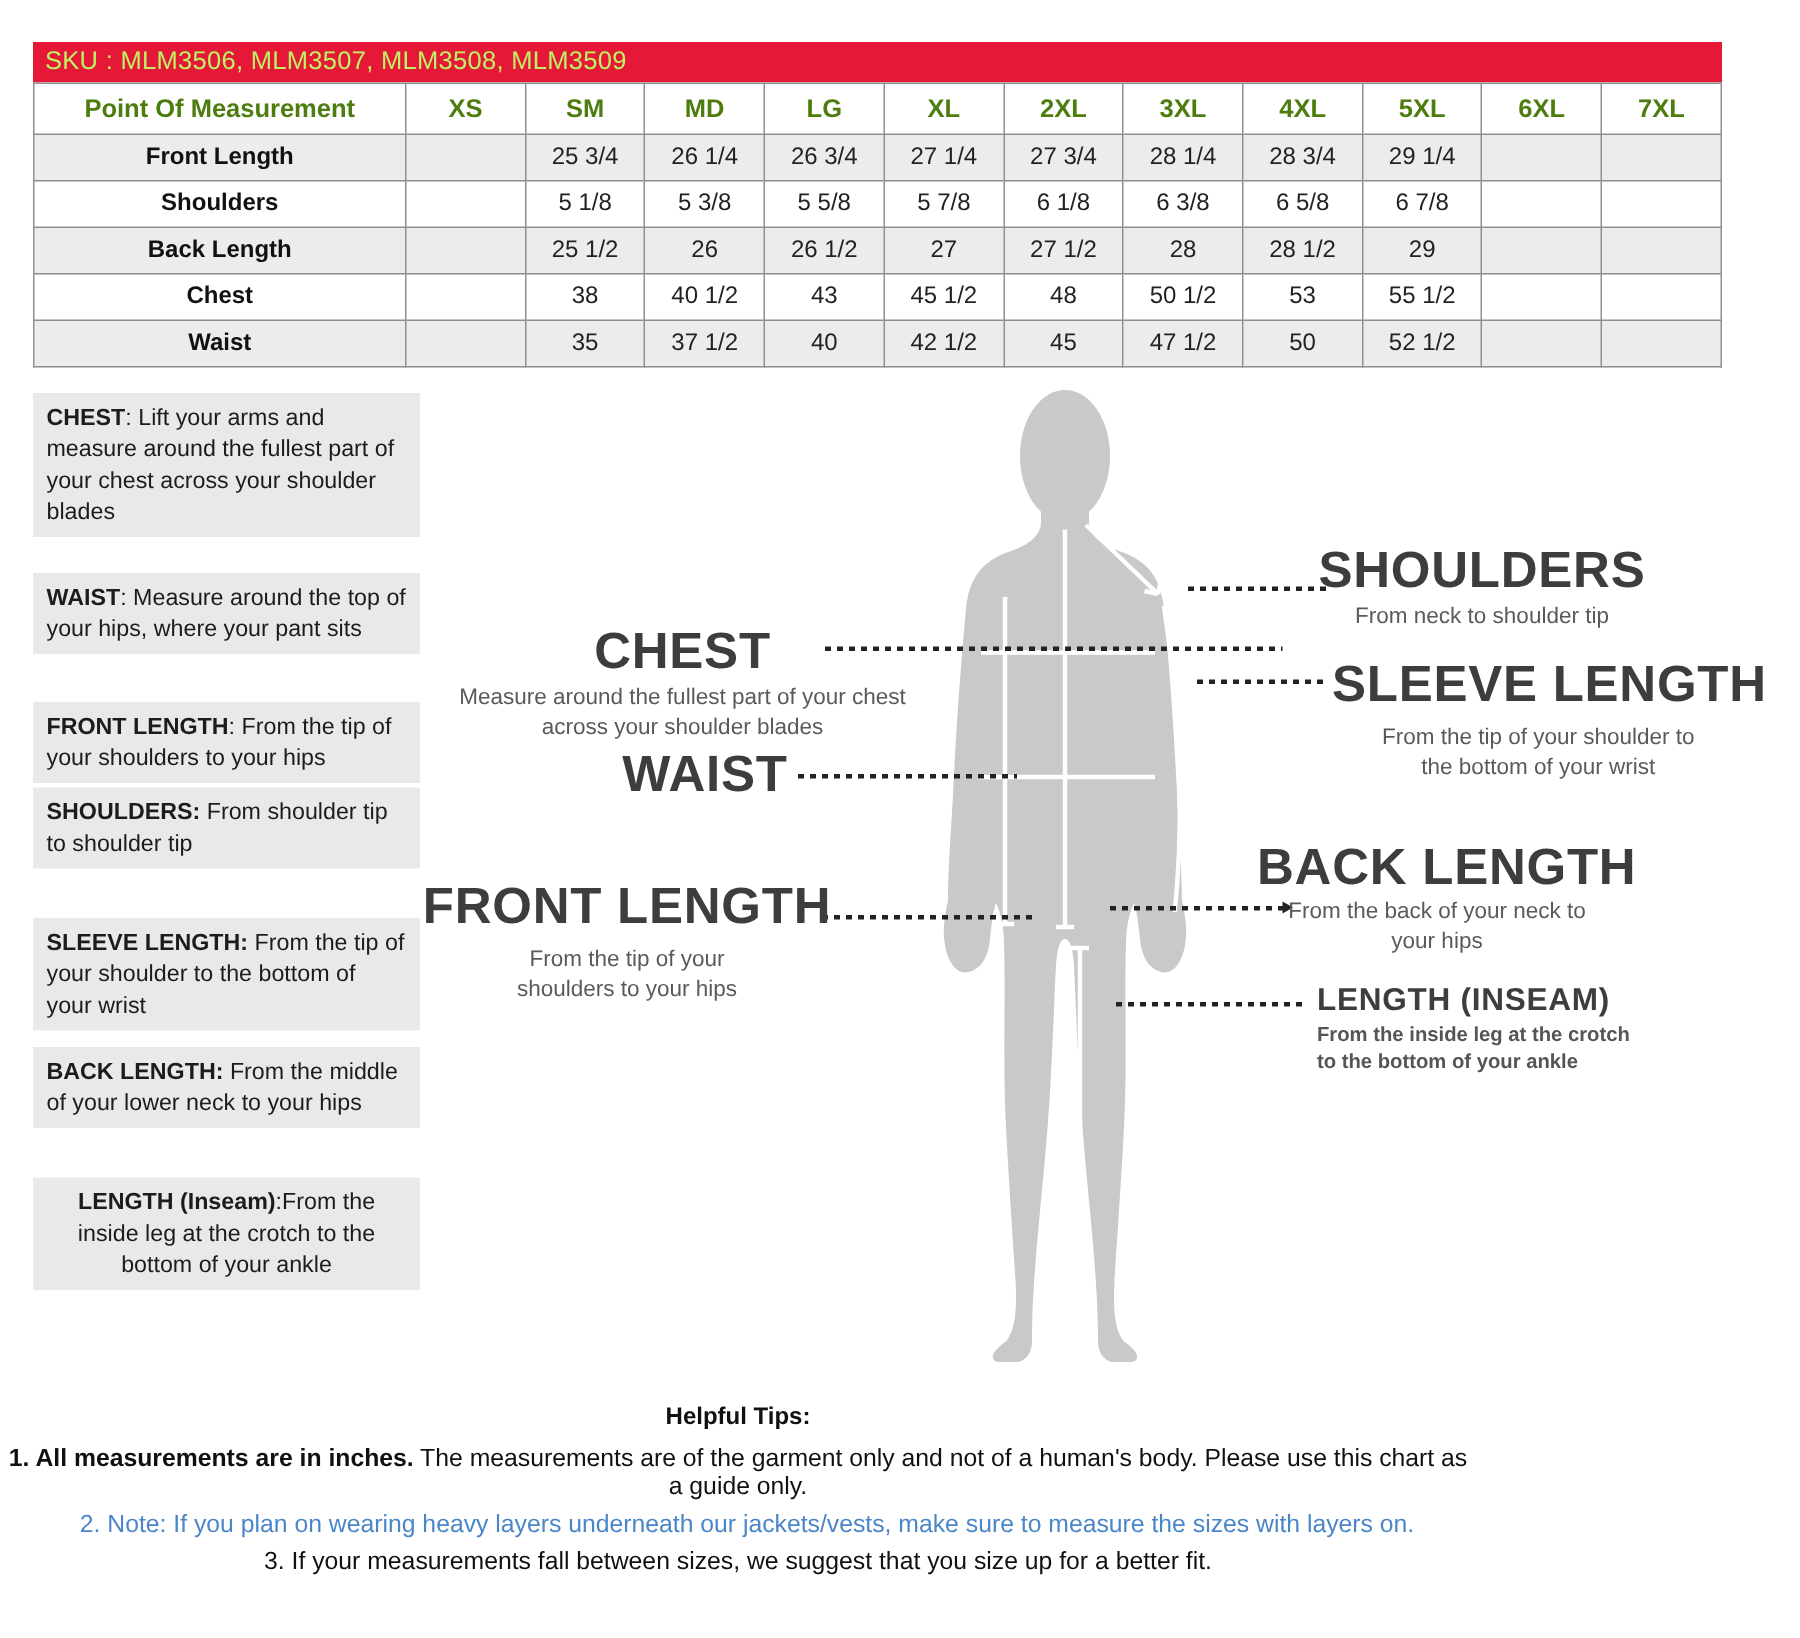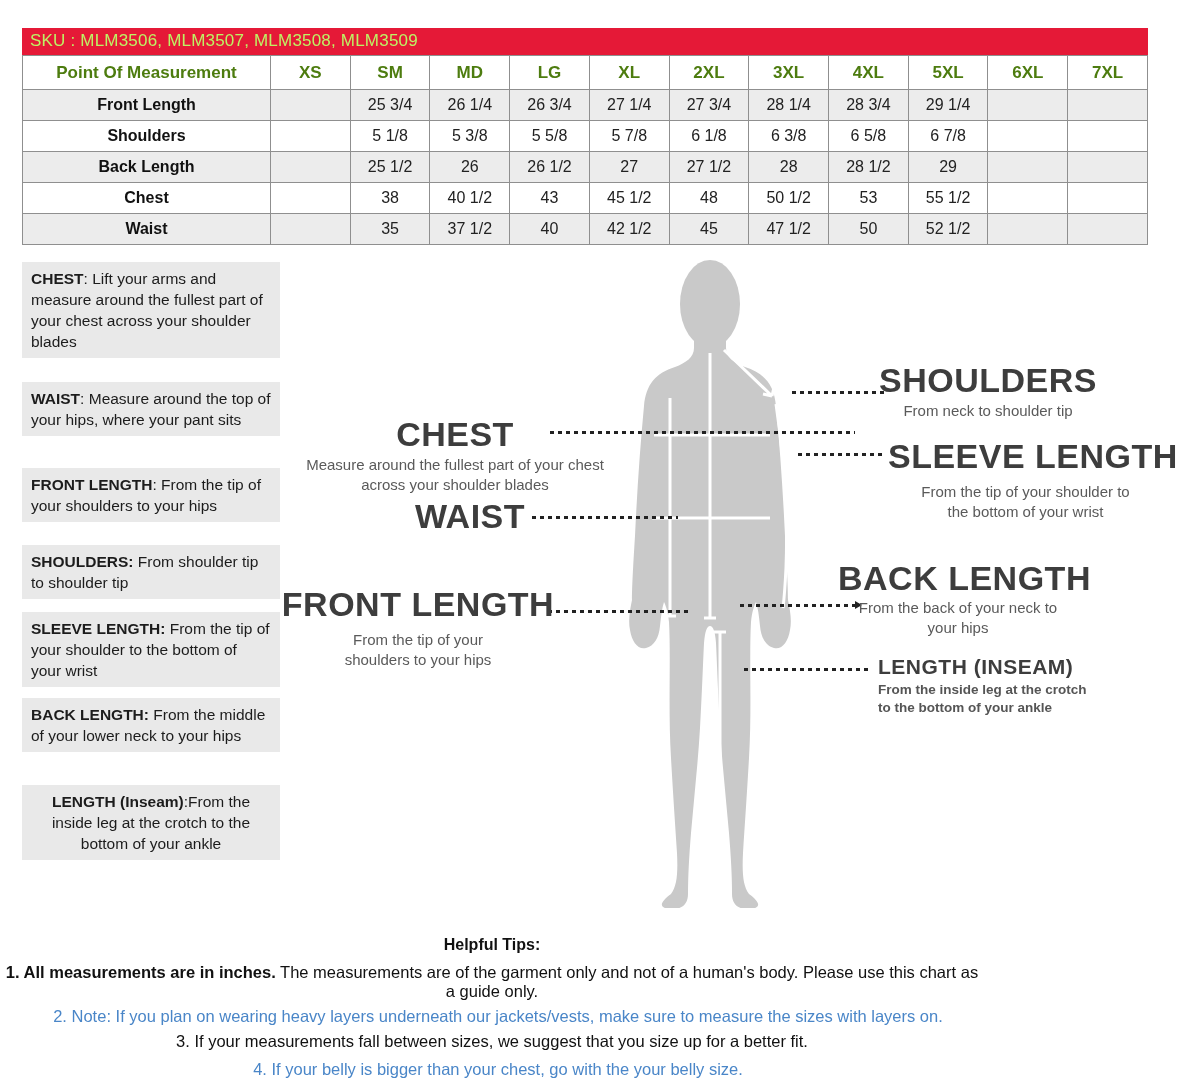--- a/index.html
+++ b/index.html
@@ -142,21 +142,21 @@
 
 <div class="abs def" style="top:262px;">
   <span class="term">CHEST</span><span>: </span><span>Lift your arms  and measure around the fullest part of your chest across your shoulder blades</span>
 </div>
 <div class="abs def" style="top:382px;">
   <span class="term">WAIST</span><span>:  </span><span>Measure around the top of your hips, where your pant sits</span>
 </div>
 <div class="abs def" style="top:468px;">
   <span class="term">FRONT LENGTH</span><span>: </span><span>From the tip of your shoulders to your hips</span>
 </div>
-<div class="abs def" style="top:545px;">
+<div class="abs def" style="top:525px;">
   <span class="term">SHOULDERS:</span><span> </span><span>From shoulder tip to shoulder tip</span>
 </div>
 <div class="abs def" style="top:612px;">
   <span class="term">SLEEVE LENGTH:</span><span> </span><span>From the tip of your shoulder to the bottom of your wrist</span>
 </div>
 <div class="abs def" style="top:698px;">
   <span class="term">BACK LENGTH:</span><span> </span><span>From the middle of your lower neck to your hips</span>
 </div>
 <div class="abs def" style="top:785px;text-align:center;">
   <span class="term">LENGTH (Inseam)</span><span>:</span><span>From the inside leg at the crotch to the bottom of your ankle</span>
@@ -229,14 +229,13 @@
 <div class="abs dlabel" id="lbl-inseam" style="left:878px;top:655px;width:225px;">
   <div class="title">LENGTH (INSEAM)</div>
   <div class="cap">From the inside leg at the crotch to the bottom of your ankle</div>
 </div>
 
 <div class="abs tips" style="top:936px;">
   <div id="tips-heading">Helpful Tips:</div>
   <div class="tip" style="margin-top:9px;text-align:center;"><span class="b">1. All measurements are in inches.</span><span> The measurements are of the garment only and not of a human's body. Please use this chart as a guide only.</span></div>
   <div class="tip blue" style="margin-top:6px;"><span>2. Note: If you plan on wearing heavy layers underneath our jackets/vests, make sure to measure the sizes with layers on.</span></div>
   <div class="tip" style="margin-top:6px;"><span>3. If your measurements fall between sizes, we suggest that you size up for a better fit.</span></div>
-  <div class="tip blue" style="margin-top:9px;"><span>4. If your belly is bigger than your chest, go with the your belly size.</span></div>
 </div>
 
 </body></html>

